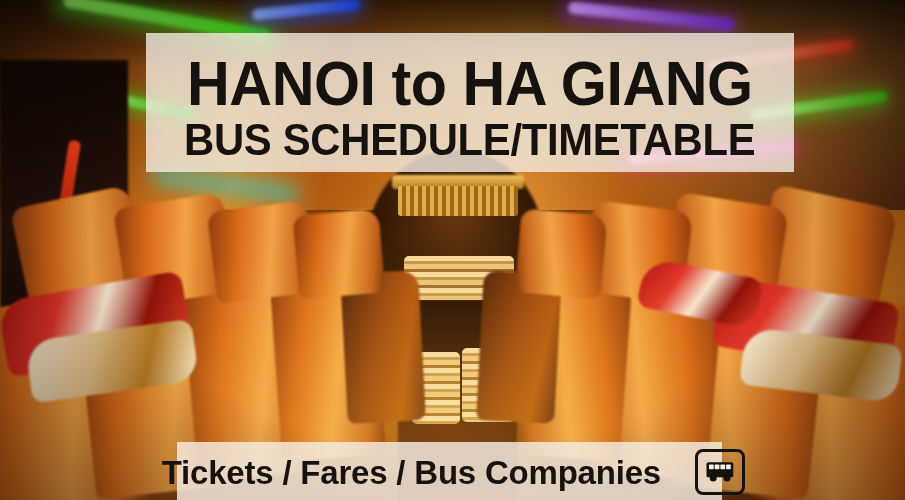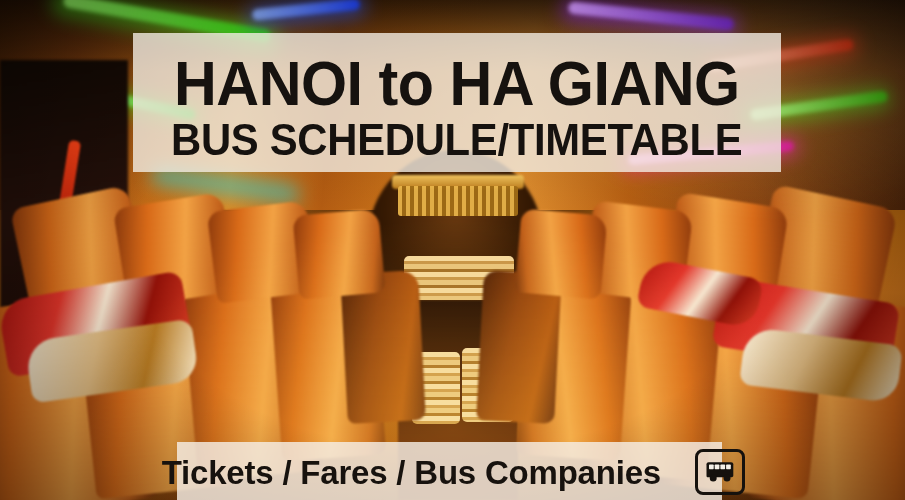--- a/index.html
+++ b/index.html
@@ -136,21 +136,21 @@
   .banner {
     position: absolute;
     background: rgba(243,236,226,.80);
     display: flex;
     flex-direction: column;
     align-items: center;
     justify-content: center;
     box-sizing: border-box;
   }
   #title-banner {
-    left: 133px; top: 33px; width: 648px; height: 139px;
+    left: 146px; top: 33px; width: 648px; height: 139px;
     padding-top: 11px;
   }
   .title-line-1 {
     font-family: "Liberation Sans Narrow", "Liberation Sans", sans-serif;
     font-weight: 700;
     font-size: 63px;
     line-height: .98;
     letter-spacing: -0.5px;
     color: #16120f;
     white-space: nowrap;

